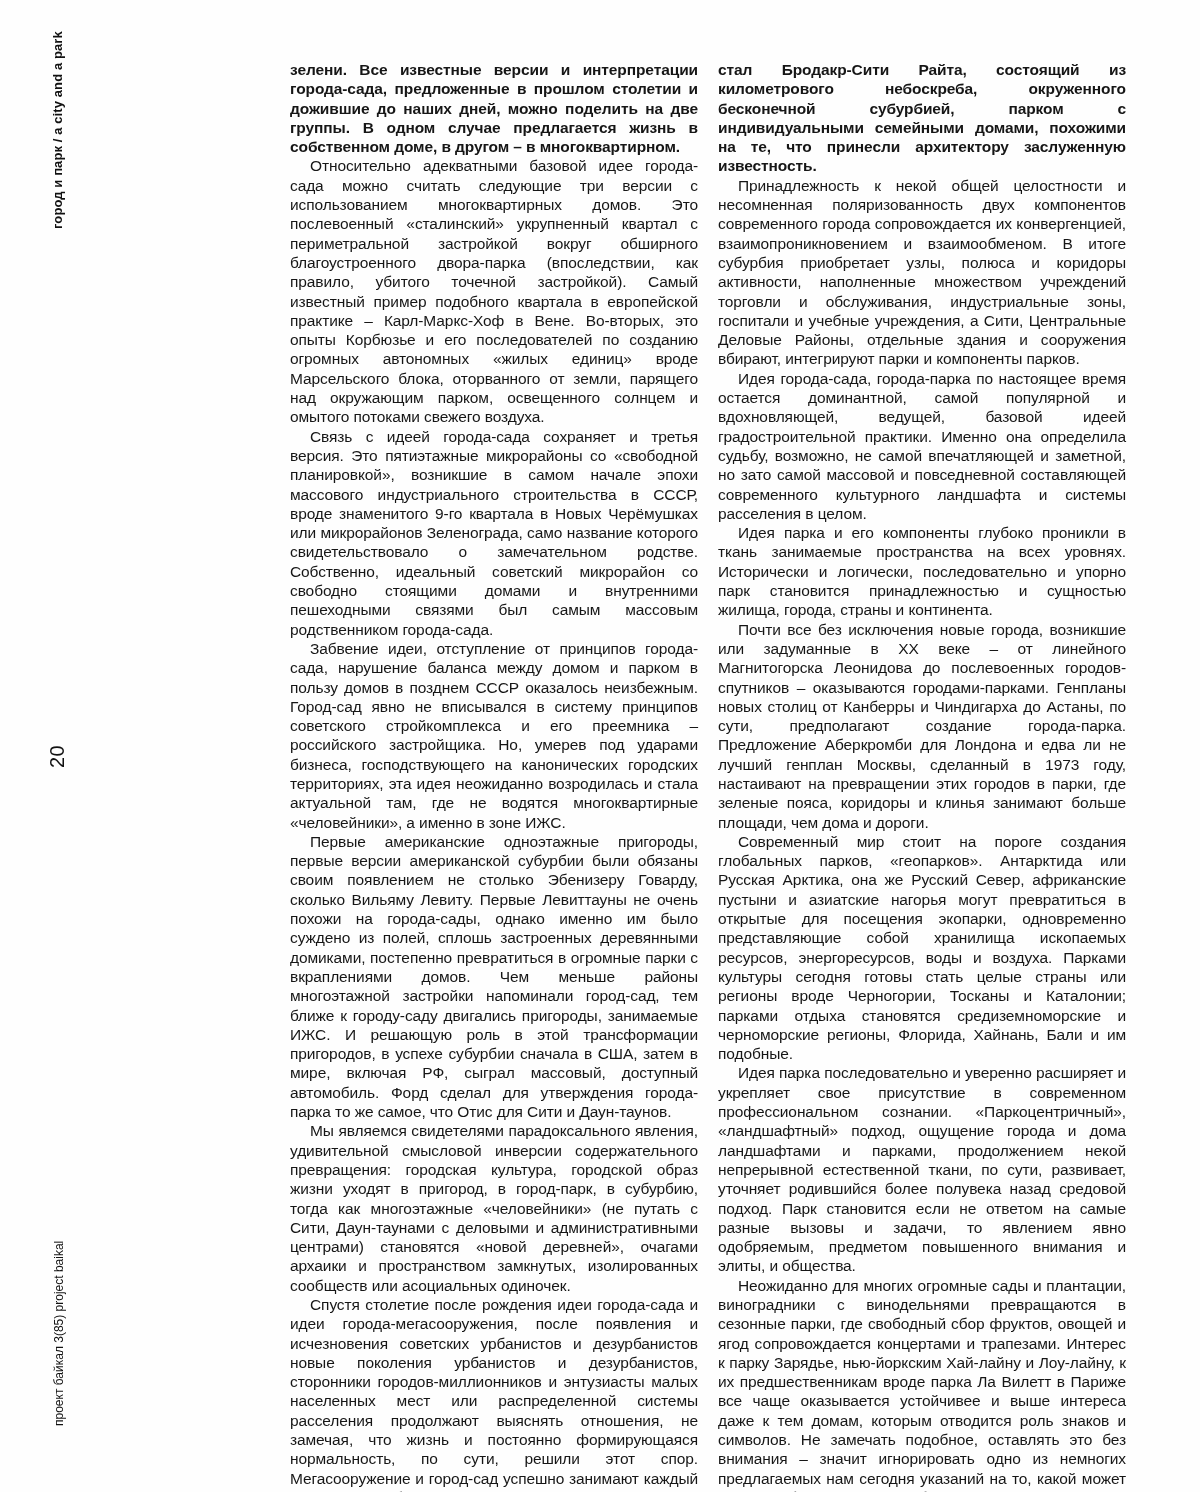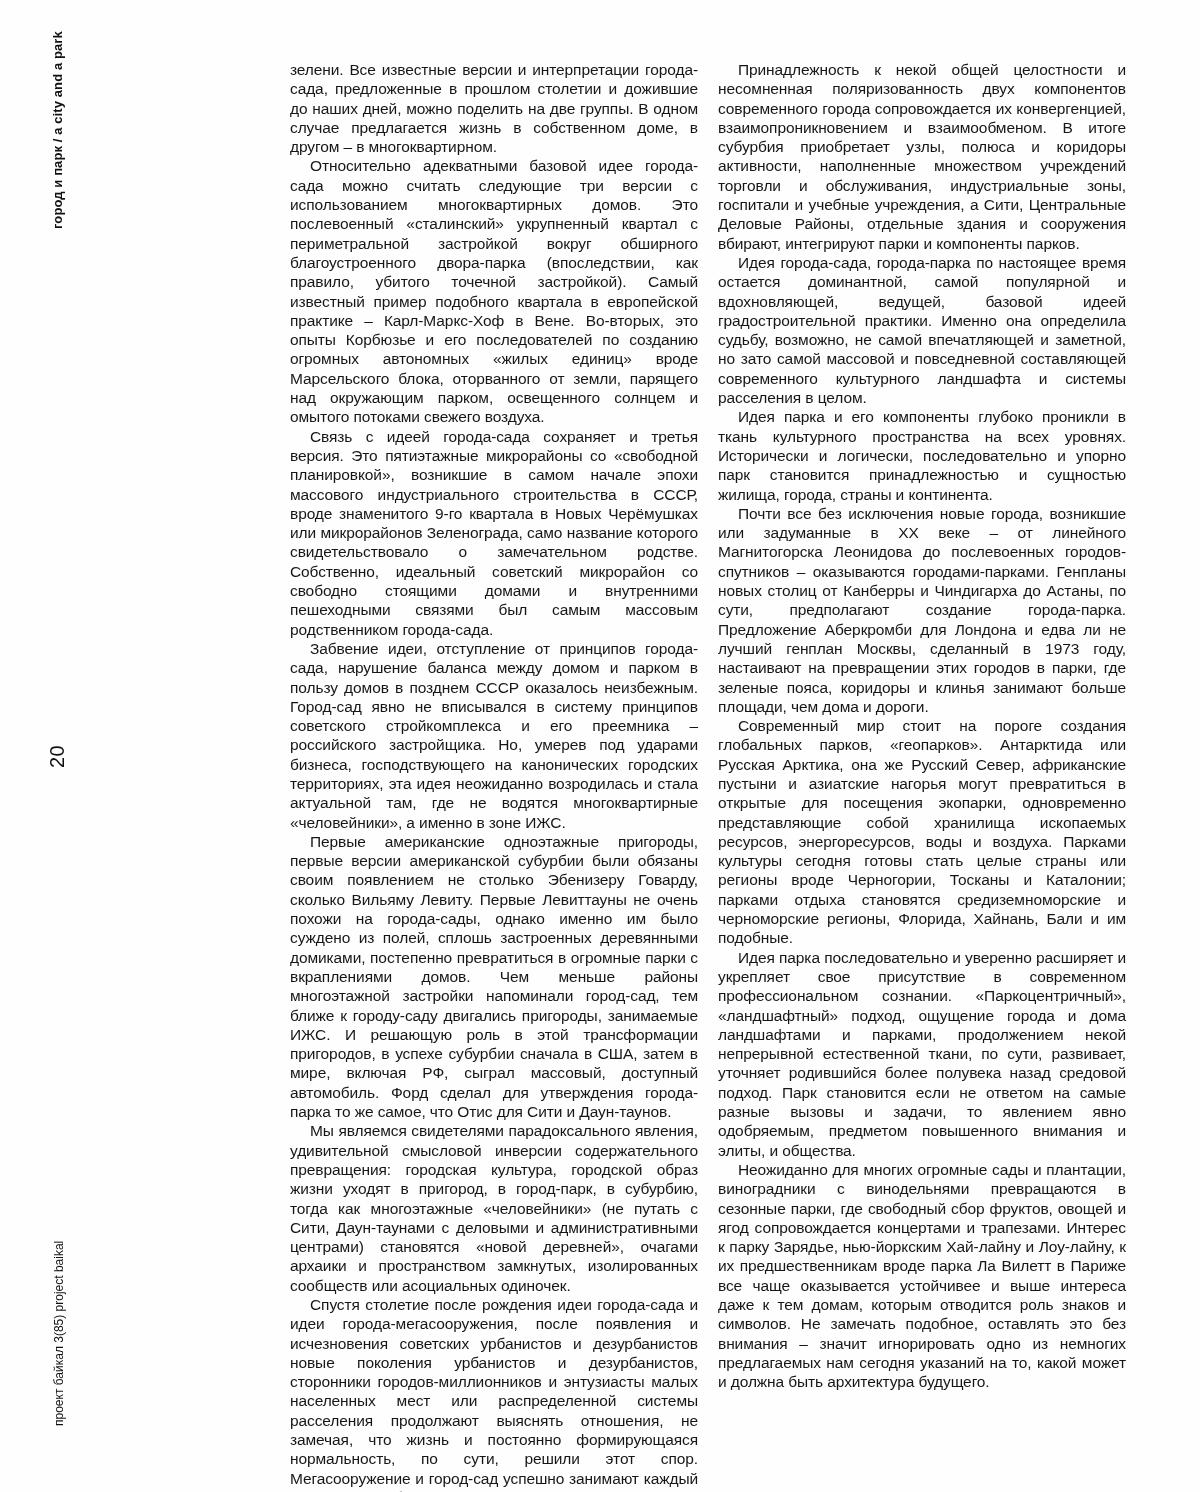--- a/index.html
+++ b/index.html
@@ -48,21 +48,21 @@
     font-size: 15.5px;
     line-height: 19.3px;
     letter-spacing: -0.1px;
     text-align: justify;
     hyphens: auto;
     -webkit-hyphens: auto;
   }
   .column-left  { left: 290px; }
   .column-right { left: 718px; }
   .column p { margin: 0; text-indent: 20px; }
-  .column p.cont { text-indent: 0; }
+  .column p.cont { text-indent: 0; font-weight: bold; }
 </style>
 </head>
 <body>
 
 <div class="page">
 
   <div class="vert sidebar-title">город и парк / a city and a park</div>
 
   <div class="vert page-number">20</div>
 
@@ -72,22 +72,23 @@
       <p class="cont">зелени. Все известные версии и интерпретации города-сада, предложенные в прошлом столетии и дожившие до наших дней, можно поделить на две группы. В одном случае предлагается жизнь в собственном доме, в другом – в многоквартирном.</p>
       <p>Относительно адекватными базовой идее города-сада можно считать следующие три версии с использованием многоквартирных домов. Это послевоенный «сталинский» укрупненный квартал с периметральной застройкой вокруг обширного благоустроенного двора-парка (впоследствии, как правило, убитого точечной застройкой). Самый известный пример подобного квартала в европейской практике – Карл-Маркс-Хоф в Вене. Во-вторых, это опыты Корбюзье и его последователей по созданию огромных автономных «жилых единиц» вроде Марсельского блока, оторванного от земли, парящего над окружающим парком, освещенного солнцем и омытого потоками свежего воздуха.</p>
       <p>Связь с идеей города-сада сохраняет и третья версия. Это пятиэтажные микрорайоны со «свободной планировкой», возникшие в самом начале эпохи массового индустриального строительства в СССР, вроде знаменитого 9-го квартала в Новых Черёмушках или микрорайонов Зеленограда, само название которого свидетельствовало о замечательном родстве. Собственно, идеальный советский микрорайон со свободно стоящими домами и внутренними пешеходными связями был самым массовым родственником города-сада.</p>
       <p>Забвение идеи, отступление от принципов города-сада, нарушение баланса между домом и парком в пользу домов в позднем СССР оказалось неизбежным. Город-сад явно не вписывался в систему принципов советского стройкомплекса и его преемника – российского застройщика. Но, умерев под ударами бизнеса, господствующего на канонических городских территориях, эта идея неожиданно возродилась и стала актуальной там, где не водятся многоквартирные «человейники», а именно в зоне ИЖС.</p>
       <p>Первые американские одноэтажные пригороды, первые версии американской субурбии были обязаны своим появлением не столько Эбенизеру Говарду, сколько Вильяму Левиту. Первые Левиттауны не очень похожи на города-сады, однако именно им было суждено из полей, сплошь застроенных деревянными домиками, постепенно превратиться в огромные парки с вкраплениями домов. Чем меньше районы многоэтажной застройки напоминали город-сад, тем ближе к городу-саду двигались пригороды, занимаемые ИЖС. И решающую роль в этой трансформации пригородов, в успехе субурбии сначала в США, затем в мире, включая РФ, сыграл массовый, доступный автомобиль. Форд сделал для утверждения города-парка то же самое, что Отис для Сити и Даун-таунов.</p>
       <p>Мы являемся свидетелями парадоксального явления, удивительной смысловой инверсии содержательного превращения: городская культура, городской образ жизни уходят в пригород, в город-парк, в субурбию, тогда как многоэтажные «человейники» (не путать с Сити, Даун-таунами с деловыми и административными центрами) становятся «новой деревней», очагами архаики и пространством замкнутых, изолированных сообществ или асоциальных одиночек.</p>
       <p>Спустя столетие после рождения идеи города-сада и идеи города-мегасооружения, после появления и исчезновения советских урбанистов и дезурбанистов новые поколения урбанистов и дезурбанистов, сторонники городов-миллионников и энтузиасты малых населенных мест или распределенной системы расселения продолжают выяснять отношения, не замечая, что жизнь и постоянно формирующаяся нормальность, по сути, решили этот спор. Мегасооружение и город-сад успешно занимают каждый свое место в общей, единой и непрерывной системе.</p>
     </div>
 
   <div class="column column-right">
+      <p class="cont">стал Бродакр-Сити Райта, состоящий из километрового небоскреба, окруженного бесконечной субурбией, парком с индивидуальными семейными домами, похожими на те, что принесли архитектору заслуженную известность.</p>
       <p>Принадлежность к некой общей целостности и несомненная поляризованность двух компонентов современного города сопровождается их конвергенцией, взаимопроникновением и взаимообменом. В итоге субурбия приобретает узлы, полюса и коридоры активности, наполненные множеством учреждений торговли и обслуживания, индустриальные зоны, госпитали и учебные учреждения, а Сити, Центральные Деловые Районы, отдельные здания и сооружения вбирают, интегрируют парки и компоненты парков.</p>
       <p>Идея города-сада, города-парка по настоящее время остается доминантной, самой популярной и вдохновляющей, ведущей, базовой идеей градостроительной практики. Именно она определила судьбу, возможно, не самой впечатляющей и заметной, но зато самой массовой и повседневной составляющей современного культурного ландшафта и системы расселения в целом.</p>
-      <p>Идея парка и его компоненты глубоко проникли в ткань культурного пространства на всех уровнях. Исторически и логически, последовательно и упорно парк становится принадлежностью и сущностью жилища, города, страны и континента.</p>
+      <p>Идея парка и его компоненты глубоко проникли в ткань занимаемые пространства на всех уровнях. Исторически и логически, последовательно и упорно парк становится принадлежностью и сущностью жилища, города, страны и континента.</p>
       <p>Почти все без исключения новые города, возникшие или задуманные в ХХ веке – от линейного Магнитогорска Леонидова до послевоенных городов-спутников – оказываются городами-парками. Генпланы новых столиц от Канберры и Чиндигарха до Астаны, по сути, предполагают создание города-парка. Предложение Аберкромби для Лондона и едва ли не лучший генплан Москвы, сделанный в 1973 году, настаивают на превращении этих городов в парки, где зеленые пояса, коридоры и клинья занимают больше площади, чем дома и дороги.</p>
       <p>Современный мир стоит на пороге создания глобальных парков, «геопарков». Антарктида или Русская Арктика, она же Русский Север, африканские пустыни и азиатские нагорья могут превратиться в открытые для посещения экопарки, одновременно представляющие собой хранилища ископаемых ресурсов, энергоресурсов, воды и воздуха. Парками культуры сегодня готовы стать целые страны или регионы вроде Черногории, Тосканы и Каталонии; парками отдыха становятся средиземноморские и черноморские регионы, Флорида, Хайнань, Бали и им подобные.</p>
       <p>Идея парка последовательно и уверенно расширяет и укрепляет свое присутствие в современном профессиональном сознании. «Паркоцентричный», «ландшафтный» подход, ощущение города и дома ландшафтами и парками, продолжением некой непрерывной естественной ткани, по сути, развивает, уточняет родившийся более полувека назад средовой подход. Парк становится если не ответом на самые разные вызовы и задачи, то явлением явно одобряемым, предметом повышенного внимания и элиты, и общества.</p>
       <p>Неожиданно для многих огромные сады и плантации, виноградники с винодельнями превращаются в сезонные парки, где свободный сбор фруктов, овощей и ягод сопровождается концертами и трапезами. Интерес к парку Зарядье, нью-йоркским Хай-лайну и Лоу-лайну, к их предшественникам вроде парка Ла Вилетт в Париже все чаще оказывается устойчивее и выше интереса даже к тем домам, которым отводится роль знаков и символов. Не замечать подобное, оставлять это без внимания – значит игнорировать одно из немногих предлагаемых нам сегодня указаний на то, какой может и должна быть архитектура будущего.</p>
     </div>
 
 </div>
 
 </body></html>

